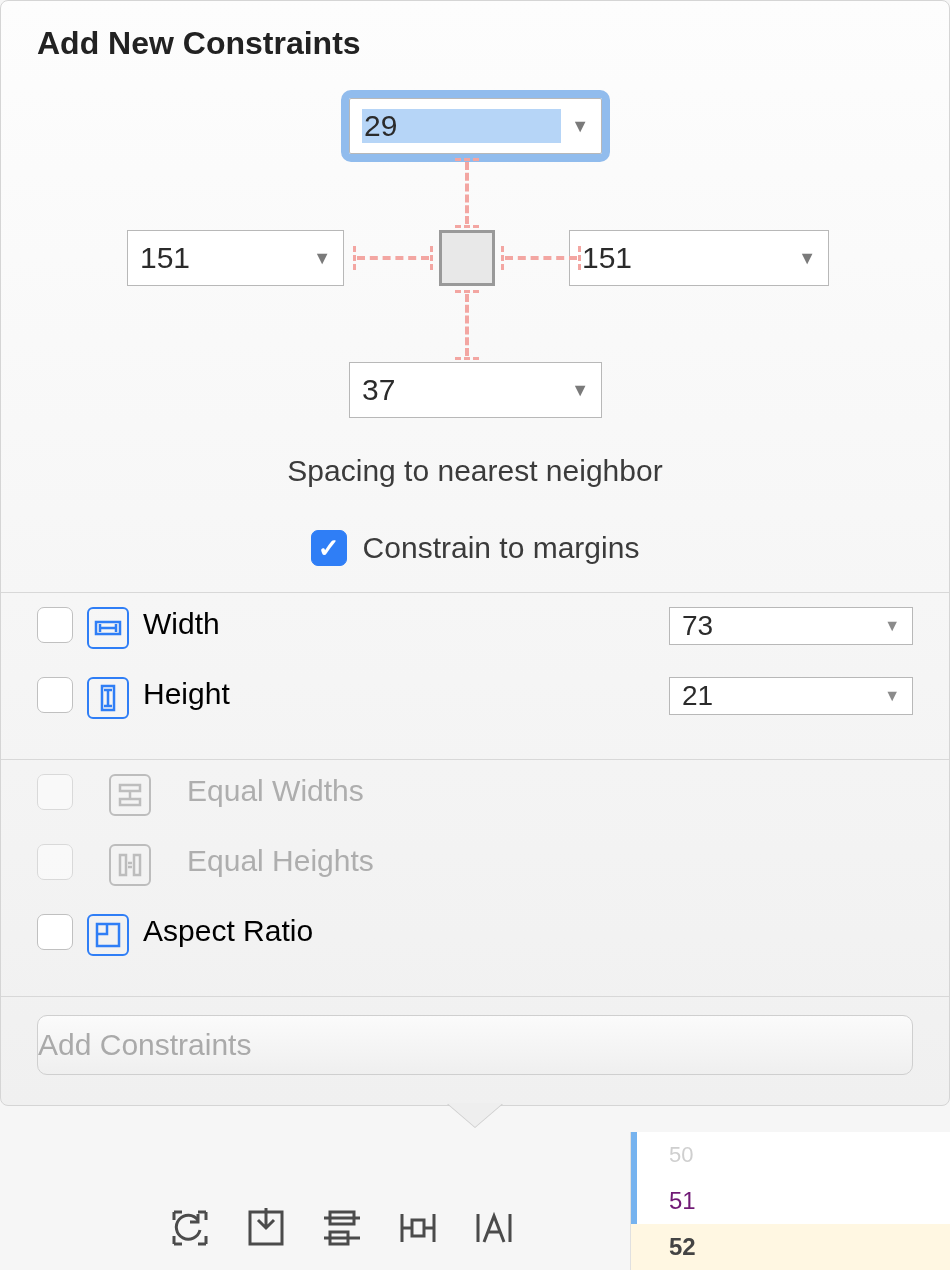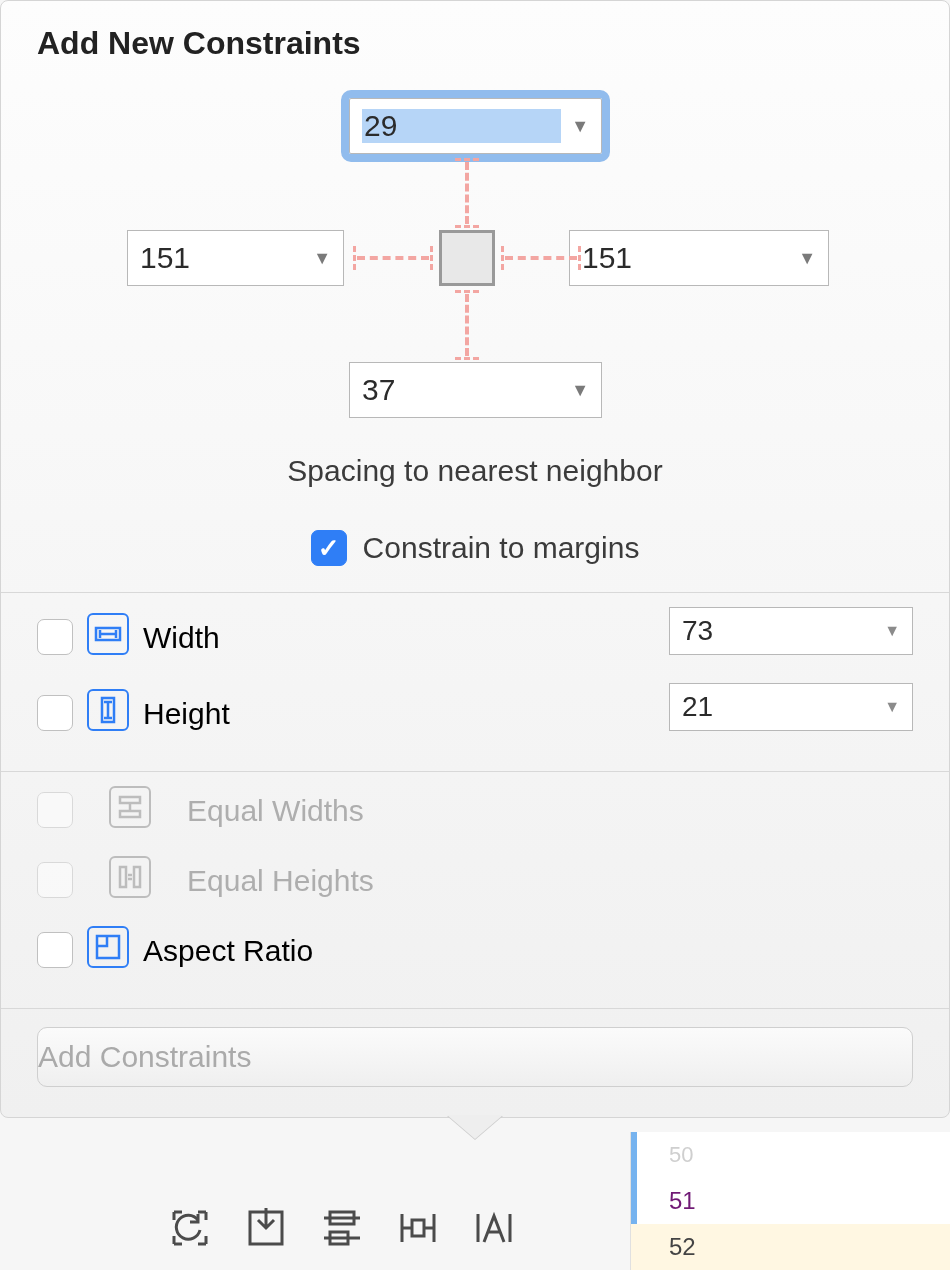--- a/index.html
+++ b/index.html
@@ -128,33 +128,33 @@
     .check.disabled { opacity: 0.5; }
 
     .divider {
       border: none;
       border-top: 1px solid #d8d8d8;
       margin: 26px 0 0 0;
     }
 
     .row {
       display: flex;
-      align-items: flex-end;
+      align-items: flex-start;
       padding: 14px 36px;
       gap: 14px;
       font-size: 30px;
     }
     .row.disabled { color: #aeaeae; gap: 36px; }
     .row .label { flex: 1; }
     .row .combo-s {
       display: inline-flex;
       align-items: center;
       background: #fff;
       border: 1px solid #b8b8b8;
-      height: 48px;
+      height: 38px;
       padding: 0 12px;
       width: 244px;
       font-size: 28px;
       color: #2b2b2b;
     }
     .row .combo-s .val { flex: 1; }
     .row .combo-s .tri { color: #8b8b8b; font-size: 16px; }
 
     .sq-icon {
       width: 42px; height: 42px;
@@ -197,21 +197,21 @@
 
     .line-list {
       position: absolute;
       right: 0;
       bottom: 0;
       width: 320px;
       background: #fff;
       border-left: 1px solid #e0e0e0;
     }
     .line-list .lrow { height: 46px; display: flex; align-items: center; padding-left: 38px; font-size: 24px; color: #701a75; }
-    .line-list .lrow.sel { background: #fff7e2; color: #444; }
+    .line-list .lrow.sel { background: #fff7e2; color: #444; font-weight: bold; }
     .line-list .lrow.barred { border-left: 6px solid #76b3ef; padding-left: 32px; }
     .line-list .lrow.dim { color: #cfcfcf; font-size: 22px; }
   </style>
 </head>
 <body>
 
 <div class="line-list">
   <div class="lrow barred dim">50</div>
   <div class="lrow barred">51</div>
   <div class="lrow sel">52</div>

